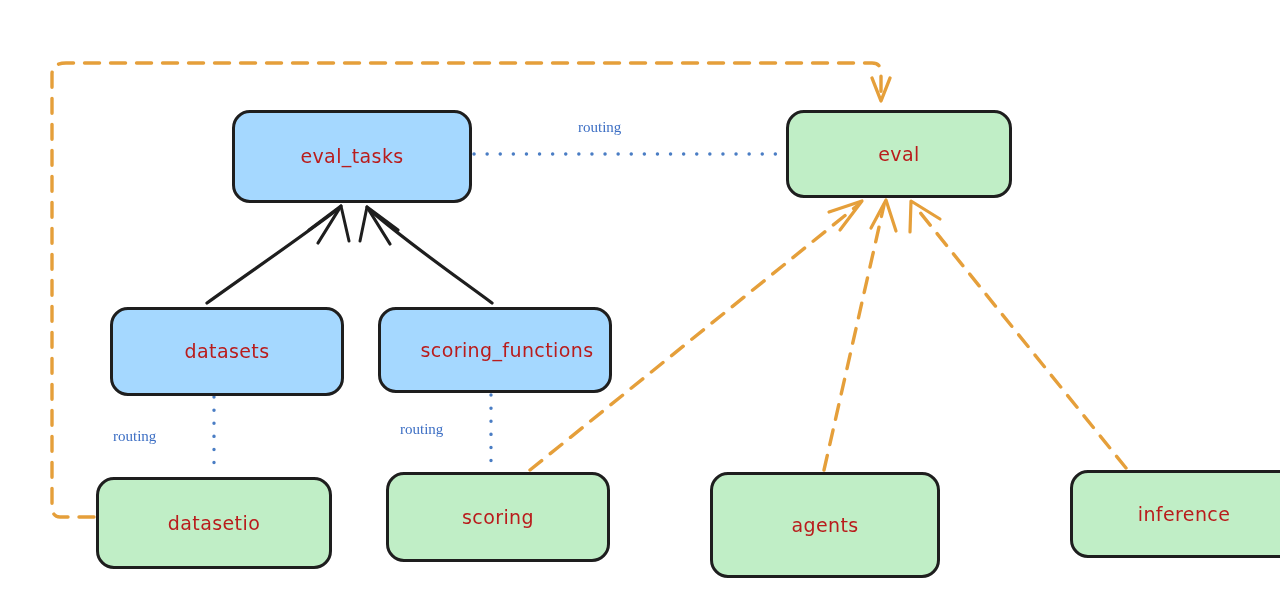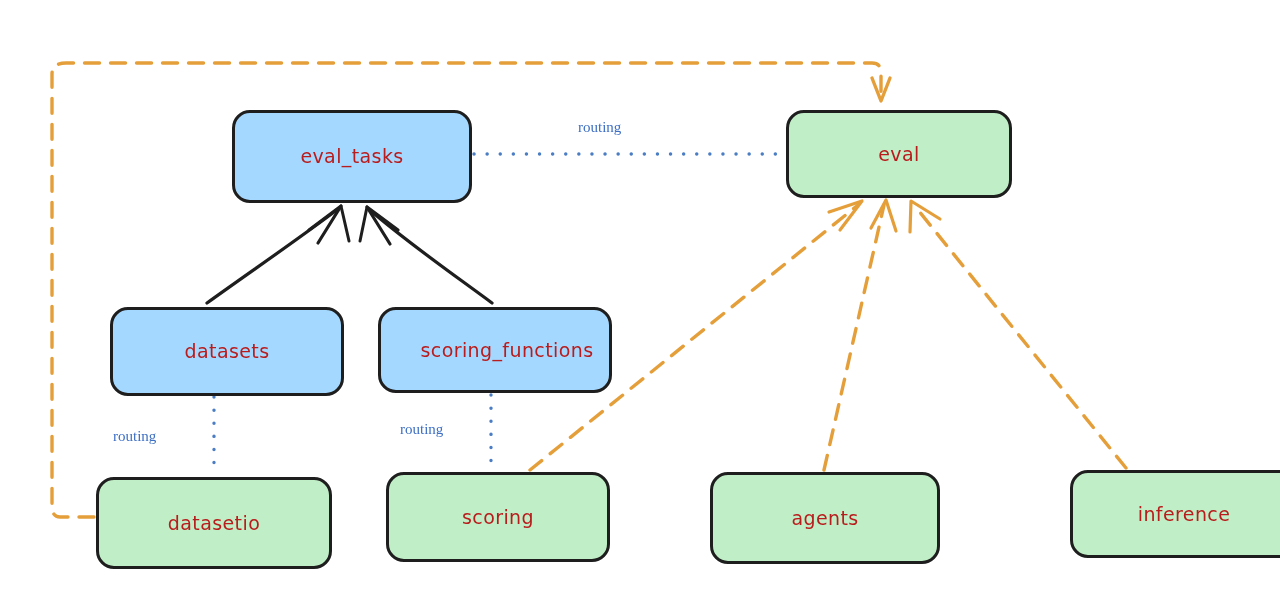--- a/index.html
+++ b/index.html
@@ -130,21 +130,21 @@
   </div>
 
   <div class="node green" style="left:96px; top:477px; width:236px; height:92px;">
     <span class="node-label">datasetio</span>
   </div>
 
   <div class="node green" style="left:386px; top:472px; width:224px; height:90px;">
     <span class="node-label">scoring</span>
   </div>
 
-  <div class="node green" style="left:710px; top:472px; width:230px; height:92px;">
+  <div class="node green" style="left:710px; top:472px; width:230px; height:106px;">
     <span class="node-label">agents</span>
   </div>
 
   <div class="node green" style="left:1070px; top:470px; width:228px; height:88px;">
     <span class="node-label">inference</span>
   </div>
 
   <span class="edge-label" style="left:578px; top:119px;">routing</span>
 
   <span class="edge-label" style="left:113px; top:428px;">routing</span>

